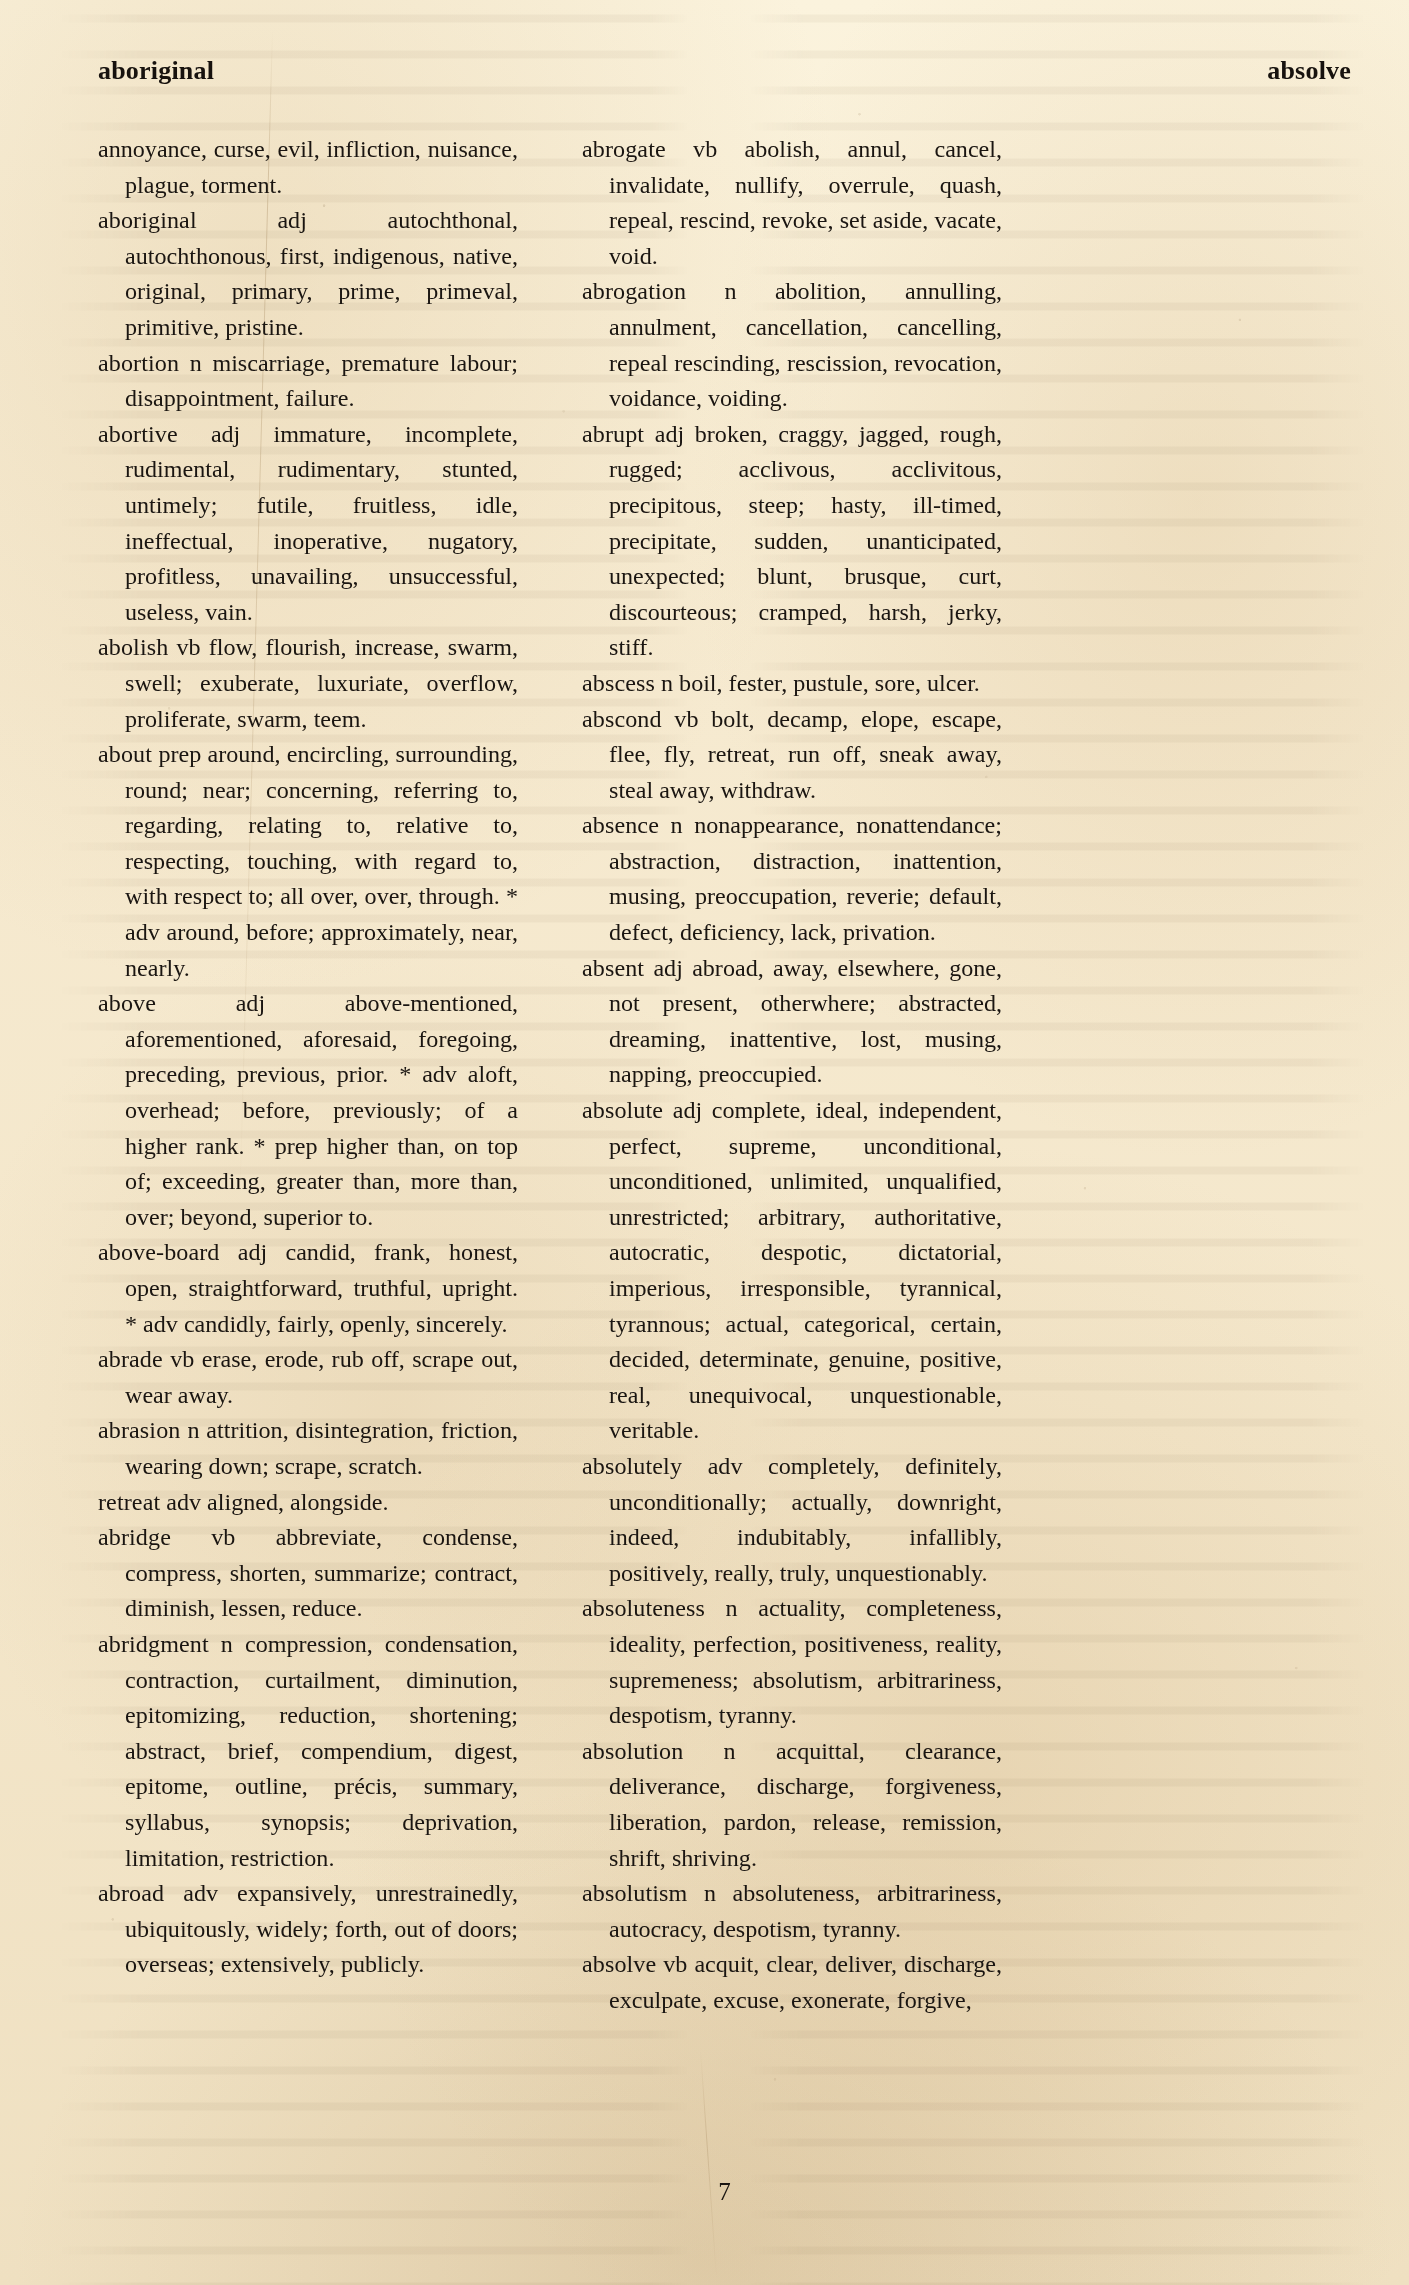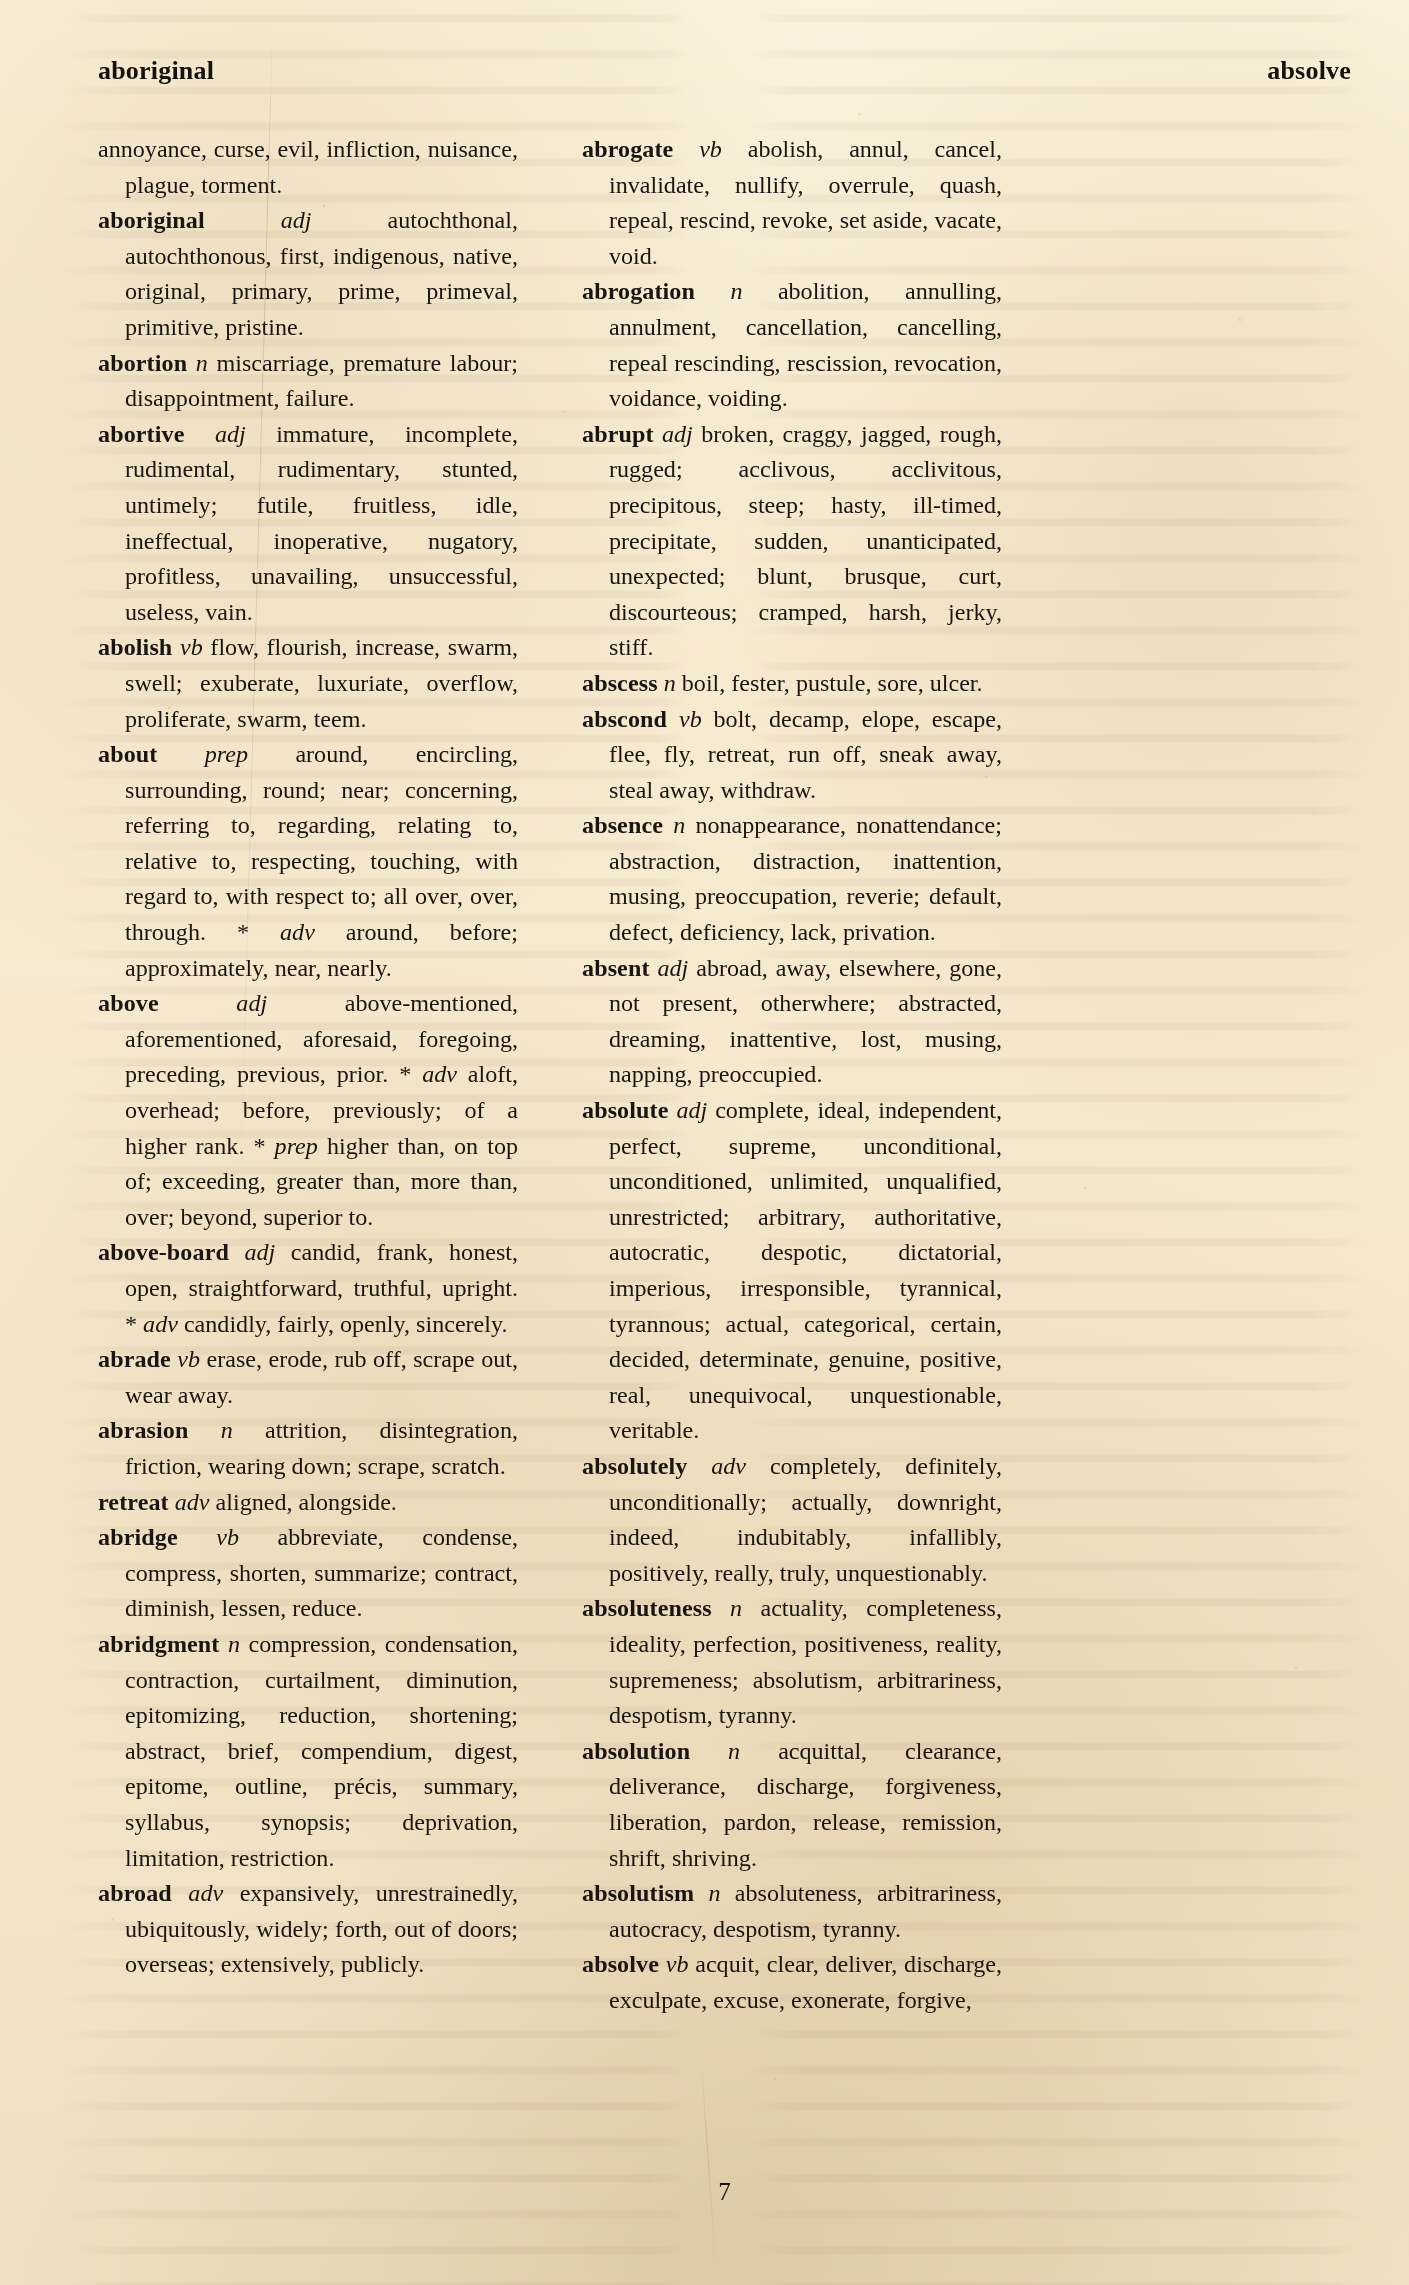--- a/index.html
+++ b/index.html
@@ -107,25 +107,24 @@
     text-justify: inter-word;
     margin: 0;
     padding-left: 27px;
     text-indent: -27px;
     hyphens: manual;
     -webkit-hyphens: manual;
   }
   .entry + .entry { margin-top: 0; }
 
   .hw {
-    font-weight: bold;
+    font-weight: normal;
     letter-spacing: 0.1px;
   }
   .pos {
-    font-style: italic;
   }
   .sense-sep {
     font-style: normal;
   }
 
   
   .folio {
     position: absolute;
     left: 0;
     right: 0;

